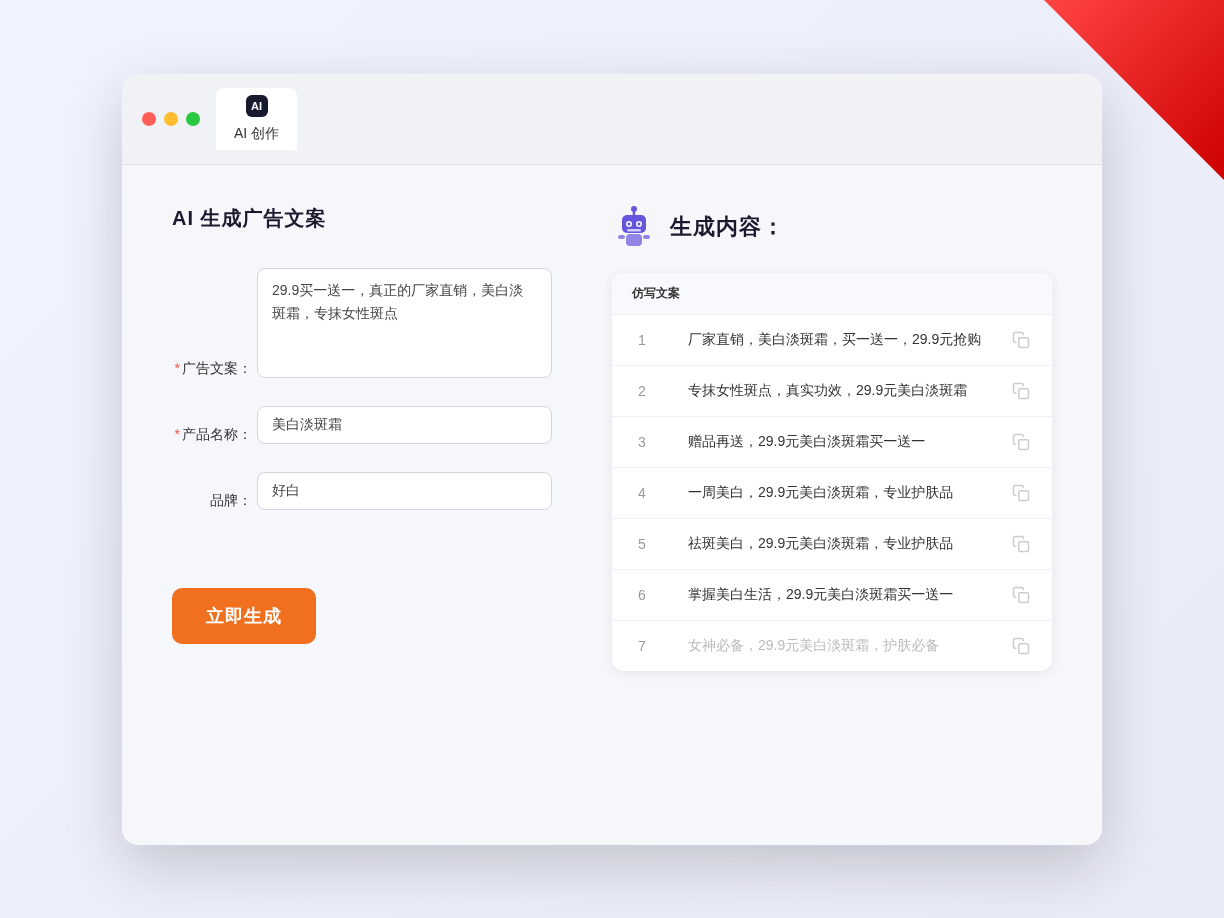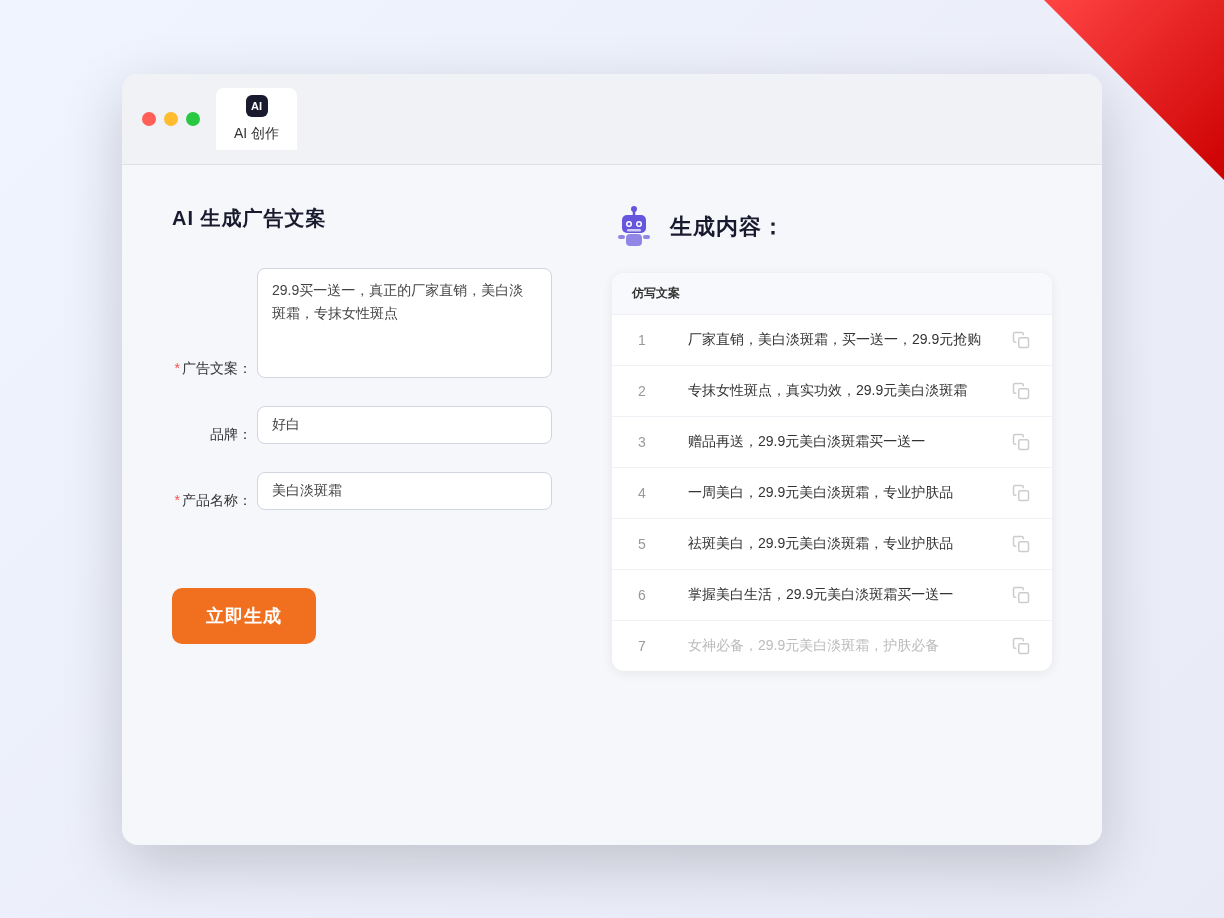--- a/index.html
+++ b/index.html
@@ -269,32 +269,32 @@
       
       <div class="form-group">
         <label class="form-label">
           <span class="required-star">*</span>广告文案：
         </label>
         <textarea class="form-input" style="">29.9买一送一，真正的厂家直销，美白淡斑霜，专抹女性斑点</textarea>
       </div>
 
       
       <div class="form-group">
-        <label class="form-label">品牌：</label>
-        <input class="form-input" type="text" value="好白" style="">
-      </div>
-
-      
-      <div class="form-group">
         <label class="form-label">
           <span class="required-star">*</span>产品名称：
         </label>
         <input class="form-input" type="text" value="美白淡斑霜" style="">
       </div>
 
+      
+      <div class="form-group">
+        <label class="form-label">品牌：</label>
+        <input class="form-input" type="text" value="好白" style="">
+      </div>
+
       <button class="generate-btn">立即生成</button>
     </div>
 
     <div class="right-panel">
       <div class="result-header">
 
         <svg class="robot-icon" viewBox="0 0 44 44" xmlns="http://www.w3.org/2000/svg">
 
           <line x1="22" y1="4" x2="22" y2="10" stroke="#6655dd" stroke-width="2.5" stroke-linecap="round"></line>
           <circle cx="22" cy="4" r="3" fill="#6655dd"></circle>

